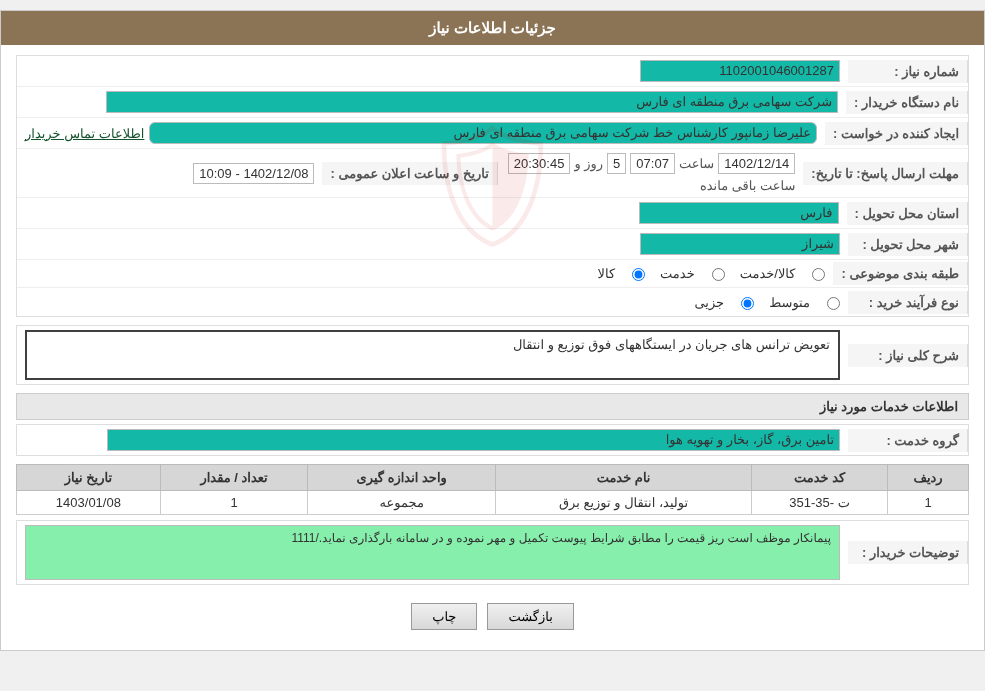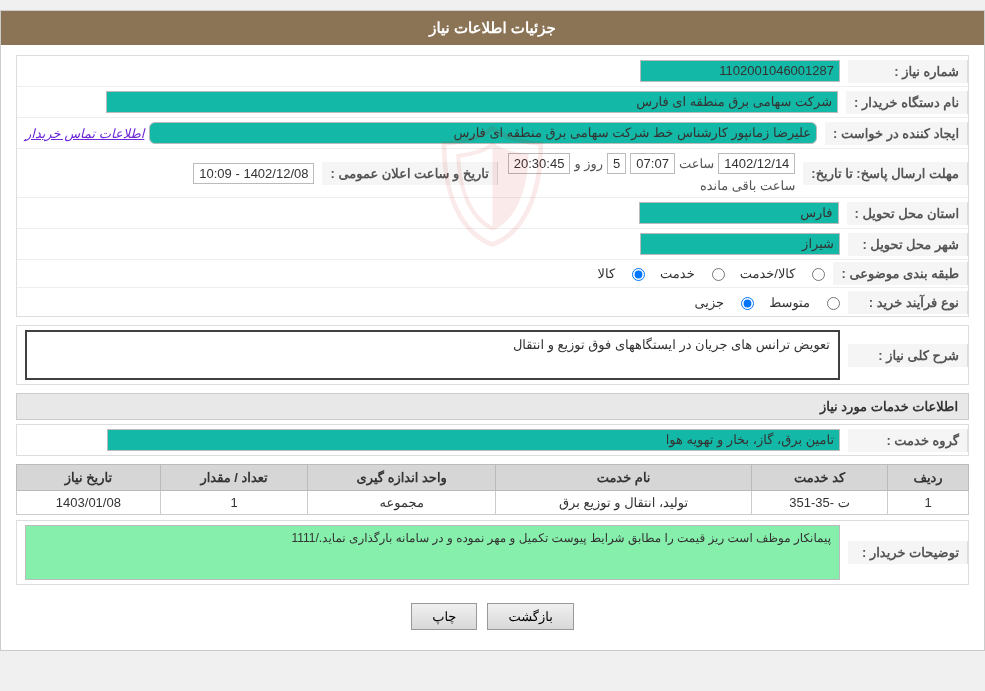--- a/index.html
+++ b/index.html
@@ -67,24 +67,23 @@
     .input-medium {
       width: 200px;
     }
     .row-inline {
       display: flex;
       align-items: center;
       gap: 5px;
       direction: rtl;
     }
     .blue-link {
-      color: #6d28d9;
+      color: #14532d;
       text-decoration: underline;
       cursor: pointer;
-      font-style: italic;
     }
     .date-time-row {
       display: flex;
       align-items: center;
       gap: 4px;
       direction: rtl;
       flex-wrap: wrap;
     }
     .datetime-label {
       color: #555;

